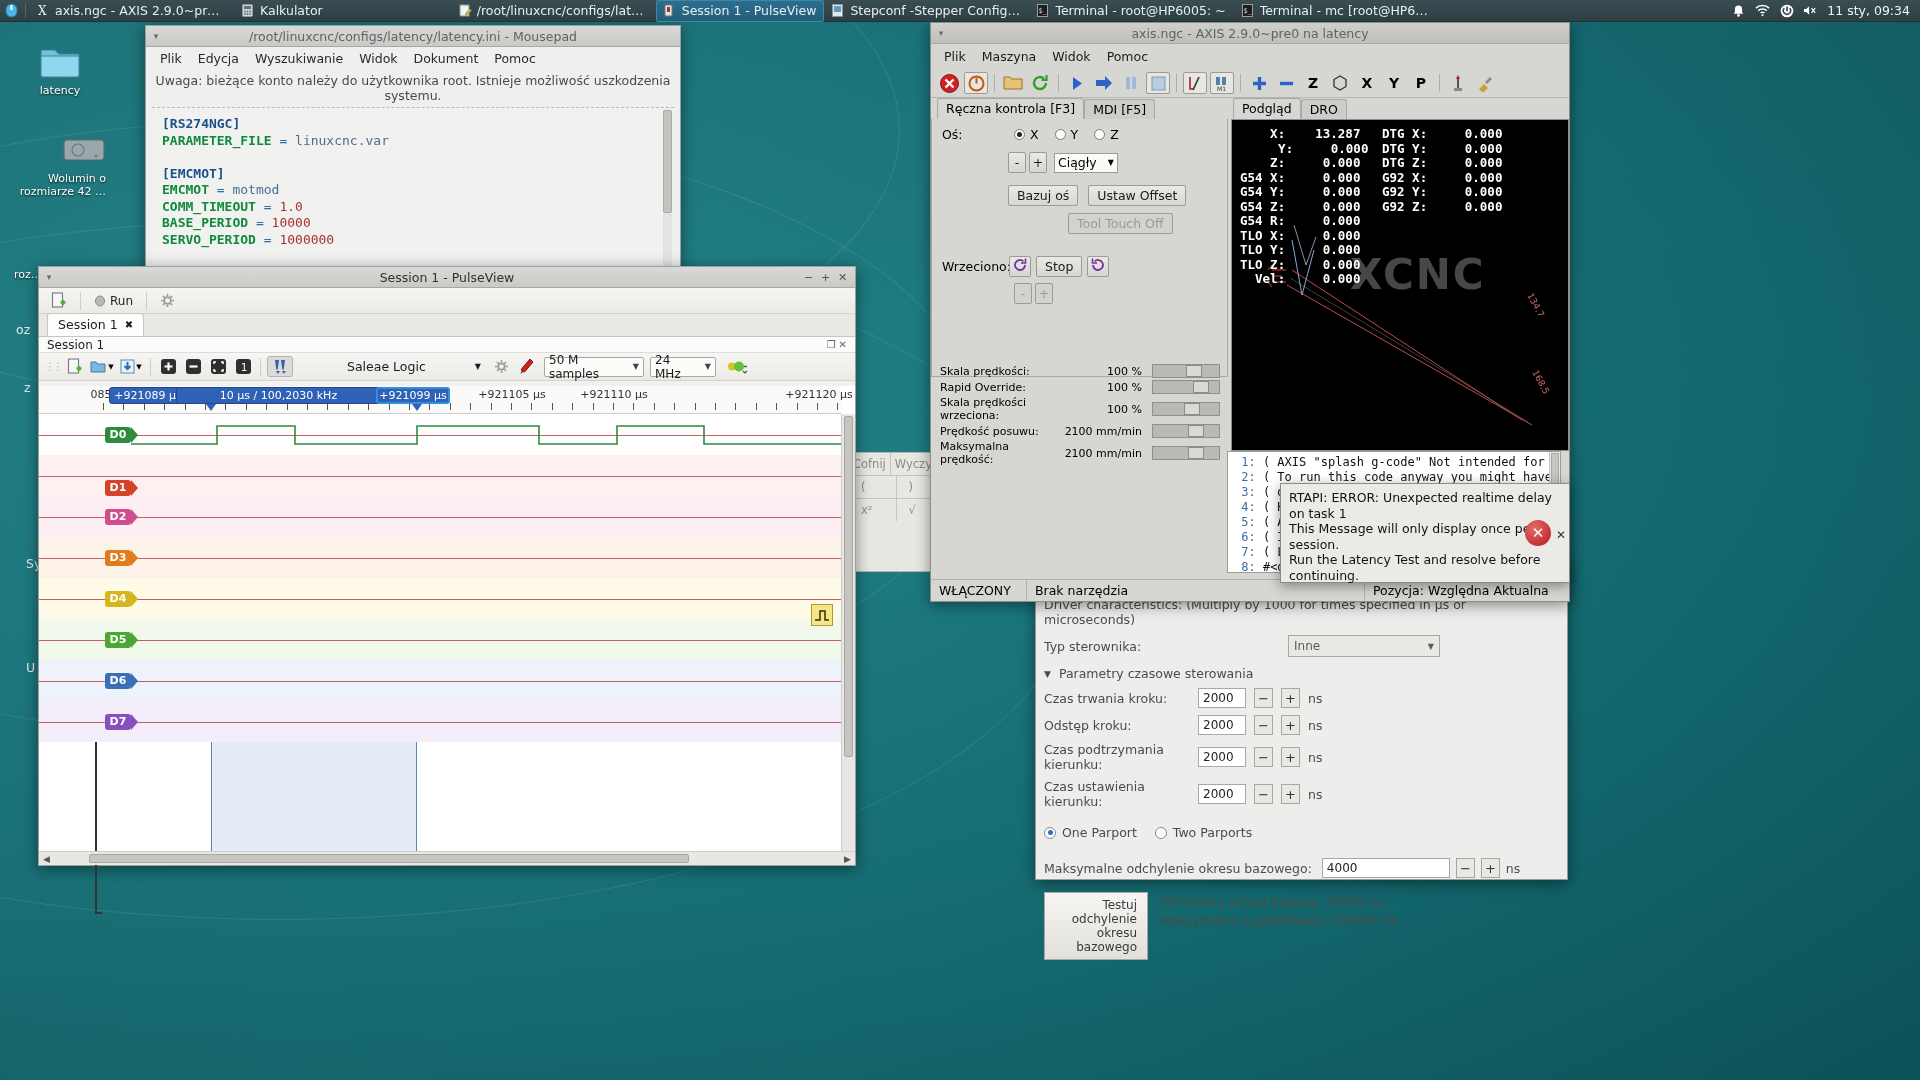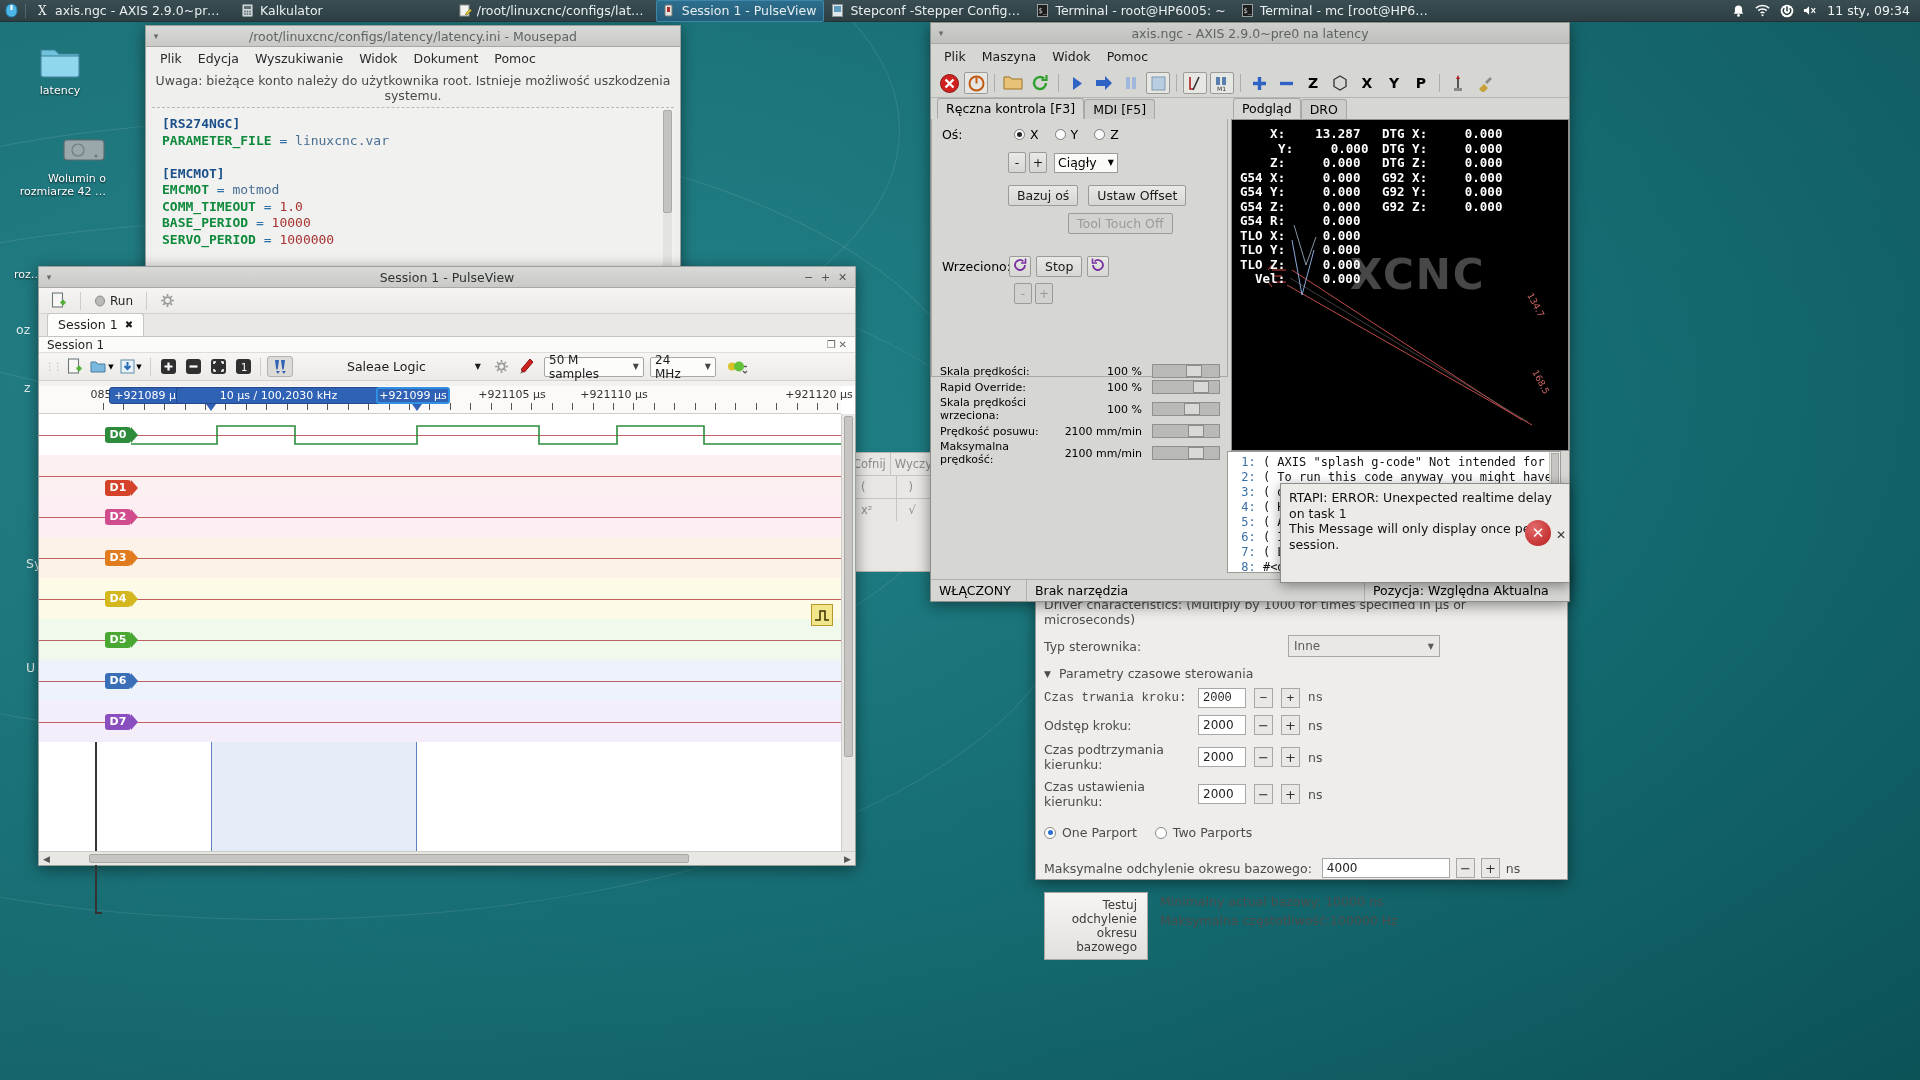--- a/index.html
+++ b/index.html
@@ -402,21 +402,21 @@
     <div class="sc-combo" style="width:152px;">
       <span>Inne</span>
       <span style="font-size:8px;">▼</span>
     </div>
   </div>
   <div class="row" style="padding-top:7px;">
     <span style="font-size:9px;">▼</span>
     <span>Parametry czasowe sterowania</span>
   </div>
   <div id="sc-rows">
-      <div class="row" style="padding-top: 5px; font-family: Liberation Mono, monospace;">
+      <div class="row" style="padding-top: 5px;">
         <span style="width:146px;">Czas trwania kroku:</span>
         <div class="sc-input" style="width:48px;">2000</div>
         <div class="sc-spin">−</div>
         <div class="sc-spin">+</div>
         <span>ns</span>
       </div>
       <div class="row" style="padding-top: 5px;">
         <span style="width:146px;">Odstęp kroku:</span>
         <div class="sc-input" style="width:48px;">2000</div>
         <div class="sc-spin">−</div>
@@ -1024,18 +1024,19 @@
     <div style="width:96px; border-right:1px solid #b0b0ad;">WŁĄCZONY</div>
     <div style="flex:1; border-right:1px solid #b0b0ad;">Brak narzędzia</div>
     <div style="width:204px;">Pozycja: Względna Aktualna</div>
   </div>
 </div>
 
 <div id="errdlg" style="left:1280px; top:483px; width:290px; height:100px;">
   <div class="etext">
     <div>RTAPI: ERROR: Unexpected realtime delay on task 1</div>
     <div>This Message will only display once per session.</div>
+    <div>Run the Latency Test and resolve before continuing.</div>
   </div>
 </div>
 <div id="errclose" style="left:1525px; top:520px; right:auto; bottom:auto; position:absolute;">
   <span>✕</span>
 </div>
 <div style="position:absolute; left:1556px; top:528px; font-size:12px; color:#333;">✕</div>
 
 </body></html>

